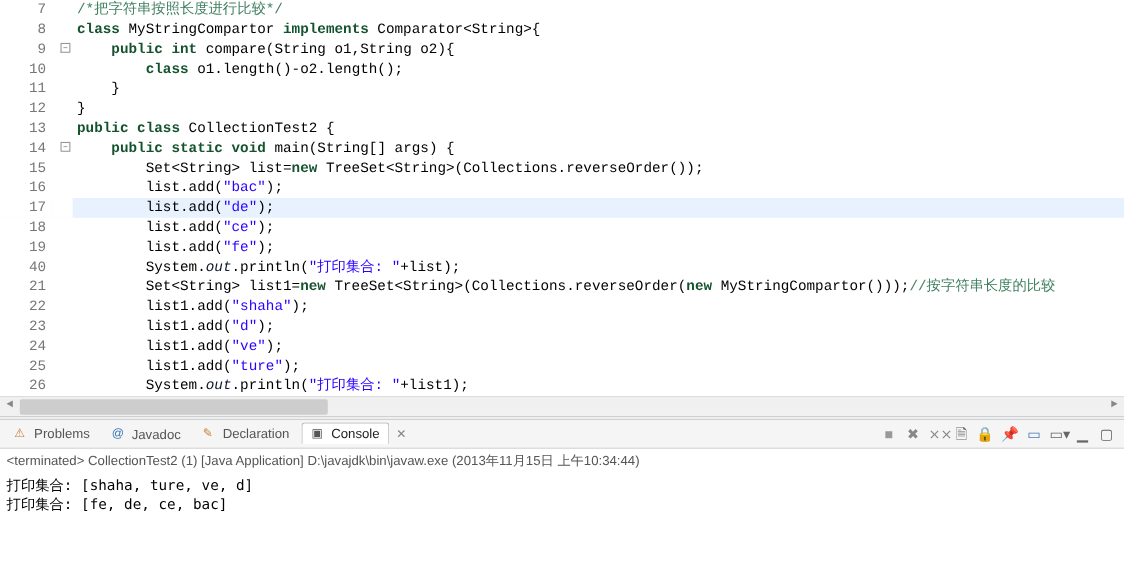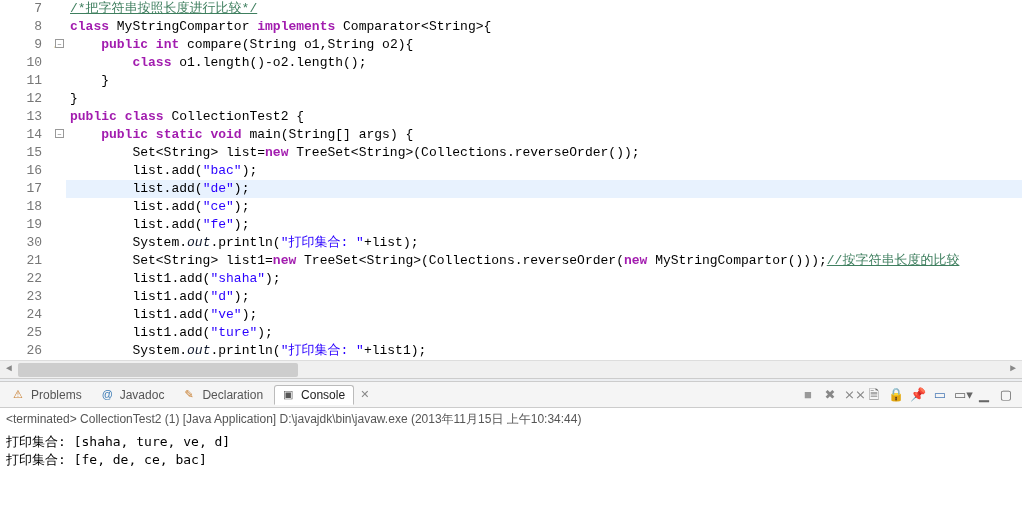--- a/index.html
+++ b/index.html
@@ -4,23 +4,23 @@
   <style>
     * { margin: 0; padding: 0; box-sizing: border-box; }
     body { font-family: Consolas, "Courier New", monospace; font-size: 13px; background: #fff; overflow: hidden; }
     .editor { background: #fff; overflow-x: auto; }
     .code-line { display: flex; height: 18px; line-height: 18px; white-space: pre; }
     .code-line.highlighted { background: #e8f2fe; }
     .gutter { width: 48px; text-align: right; padding-right: 6px; color: #777; background: #fff; flex-shrink: 0; user-select: none; }
     .marker { width: 18px; flex-shrink: 0; background: #fff; text-align: center; font-size: 10px; color: #888; position: relative; }
     .marker .fold { position: absolute; right: 2px; top: 3px; width: 9px; height: 9px; border: 1px solid #999; background: #fff; font-size: 8px; line-height: 7px; text-align: center; color: #666; }
     .code { padding-left: 4px; }
-    .kw { color: #a21caf; font-weight: bold; }
+    .kw { color: #14532d; font-weight: bold; }
     .str { color: #2a00ff; }
-    .com { color: #3f7f5f; text-decoration: underline; }
+    .com { color: #3f7f5f; }
     .it { color: #000; }
     .field { color: #0f172a; font-style: italic; }
     .scrollbar { height: 18px; background: #f0f0f0; border-top: 1px solid #ddd; position: relative; }
     .scroll-thumb { position: absolute; left: 18px; top: 2px; height: 14px; width: 280px; background: #cdcdcd; border-radius: 2px; }
     .scroll-arrow { position: absolute; top: 0; width: 18px; height: 18px; text-align: center; line-height: 16px; color: #888; font-size: 10px; }
     .scroll-arrow.left { left: 0; }
     .scroll-arrow.right { right: 0; }
     .separator { height: 4px; background: #eceef1; border-top: 1px solid #ccc; border-bottom: 1px solid #ccc; }
     .views-row { display: flex; align-items: center; background: #f5f5f5; border-bottom: 1px solid #ccc; height: 26px; padding: 0 4px; font-family: "Segoe UI", Tahoma, sans-serif; font-size: 12px; }
     .view-tab { display: inline-flex; align-items: center; padding: 2px 8px; margin-right: 2px; color: #555; cursor: pointer; border: 1px solid transparent; }
@@ -42,21 +42,21 @@
     <div class="code-line "><div class="gutter">10</div><div class="marker"></div><div class="code">        <span class="kw">class</span> o1.length()-o2.length();</div></div>
     <div class="code-line "><div class="gutter">11</div><div class="marker"></div><div class="code">    }</div></div>
     <div class="code-line "><div class="gutter">12</div><div class="marker"></div><div class="code">}</div></div>
     <div class="code-line "><div class="gutter">13</div><div class="marker"></div><div class="code"><span class="kw">public</span> <span class="kw">class</span> CollectionTest2 {</div></div>
     <div class="code-line "><div class="gutter">14</div><div class="marker"><span class="fold">–</span></div><div class="code">    <span class="kw">public</span> <span class="kw">static</span> <span class="kw">void</span> main(String[] args) {</div></div>
     <div class="code-line "><div class="gutter">15</div><div class="marker"></div><div class="code">        Set&lt;String&gt; list=<span class="kw">new</span> TreeSet&lt;String&gt;(Collections.<span class="it">reverseOrder</span>());</div></div>
     <div class="code-line "><div class="gutter">16</div><div class="marker"></div><div class="code">        list.add(<span class="str">"bac"</span>);</div></div>
     <div class="code-line highlighted"><div class="gutter">17</div><div class="marker"></div><div class="code">        list.add(<span class="str">"de"</span>);</div></div>
     <div class="code-line "><div class="gutter">18</div><div class="marker"></div><div class="code">        list.add(<span class="str">"ce"</span>);</div></div>
     <div class="code-line "><div class="gutter">19</div><div class="marker"></div><div class="code">        list.add(<span class="str">"fe"</span>);</div></div>
-    <div class="code-line "><div class="gutter">30</div><div class="marker"></div><div class="code">        System.<span class="field">out</span>.println(<span class="str">"打印集合: "</span>+list);</div></div>
+    <div class="code-line "><div class="gutter">40</div><div class="marker"></div><div class="code">        System.<span class="field">out</span>.println(<span class="str">"打印集合: "</span>+list);</div></div>
     <div class="code-line "><div class="gutter">21</div><div class="marker"></div><div class="code">        Set&lt;String&gt; list1=<span class="kw">new</span> TreeSet&lt;String&gt;(Collections.<span class="it">reverseOrder</span>(<span class="kw">new</span> MyStringCompartor()));<span class="com">//按字符串长度的比较</span></div></div>
     <div class="code-line "><div class="gutter">22</div><div class="marker"></div><div class="code">        list1.add(<span class="str">"shaha"</span>);</div></div>
     <div class="code-line "><div class="gutter">23</div><div class="marker"></div><div class="code">        list1.add(<span class="str">"d"</span>);</div></div>
     <div class="code-line "><div class="gutter">24</div><div class="marker"></div><div class="code">        list1.add(<span class="str">"ve"</span>);</div></div>
     <div class="code-line "><div class="gutter">25</div><div class="marker"></div><div class="code">        list1.add(<span class="str">"ture"</span>);</div></div>
     <div class="code-line "><div class="gutter">26</div><div class="marker"></div><div class="code">        System.<span class="field">out</span>.println(<span class="str">"打印集合: "</span>+list1);</div></div>
   </div>
 <div class="scrollbar">
   <div class="scroll-arrow left">◄</div>
   <div class="scroll-thumb"></div>

